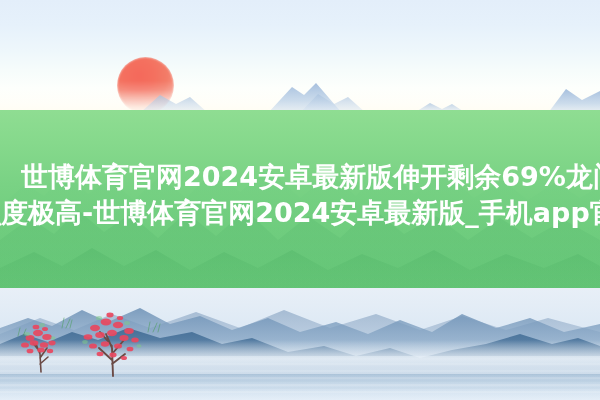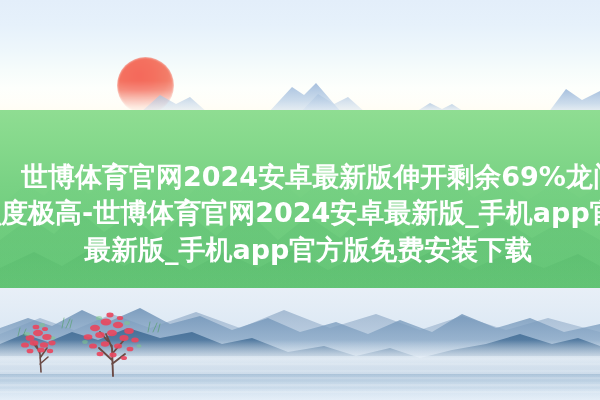--- a/index.html
+++ b/index.html
@@ -341,16 +341,15 @@
         <path d="M62 40 L64 30 M66 40 L70 31 M70 40 L72 32"></path>
         <path d="M148 44 L150 34 M153 44 L157 35 M158 44 L160 36"></path>
         <path d="M18 48 L20 40 M23 48 L26 41"></path>
       </g>
     </svg>
   </div>
 
   <div class="headline">
     <div class="line line-1">世博体育官网2024安卓最新版伸开剩余69%龙门</div>
     <div class="line line-2">识度极高-世博体育官网2024安卓最新版_手机app官方</div>
-    <div class="line line-3">最新版_手机app官方版免费安装下载</div>
   </div>
 
 </div>
 
 </body></html>

